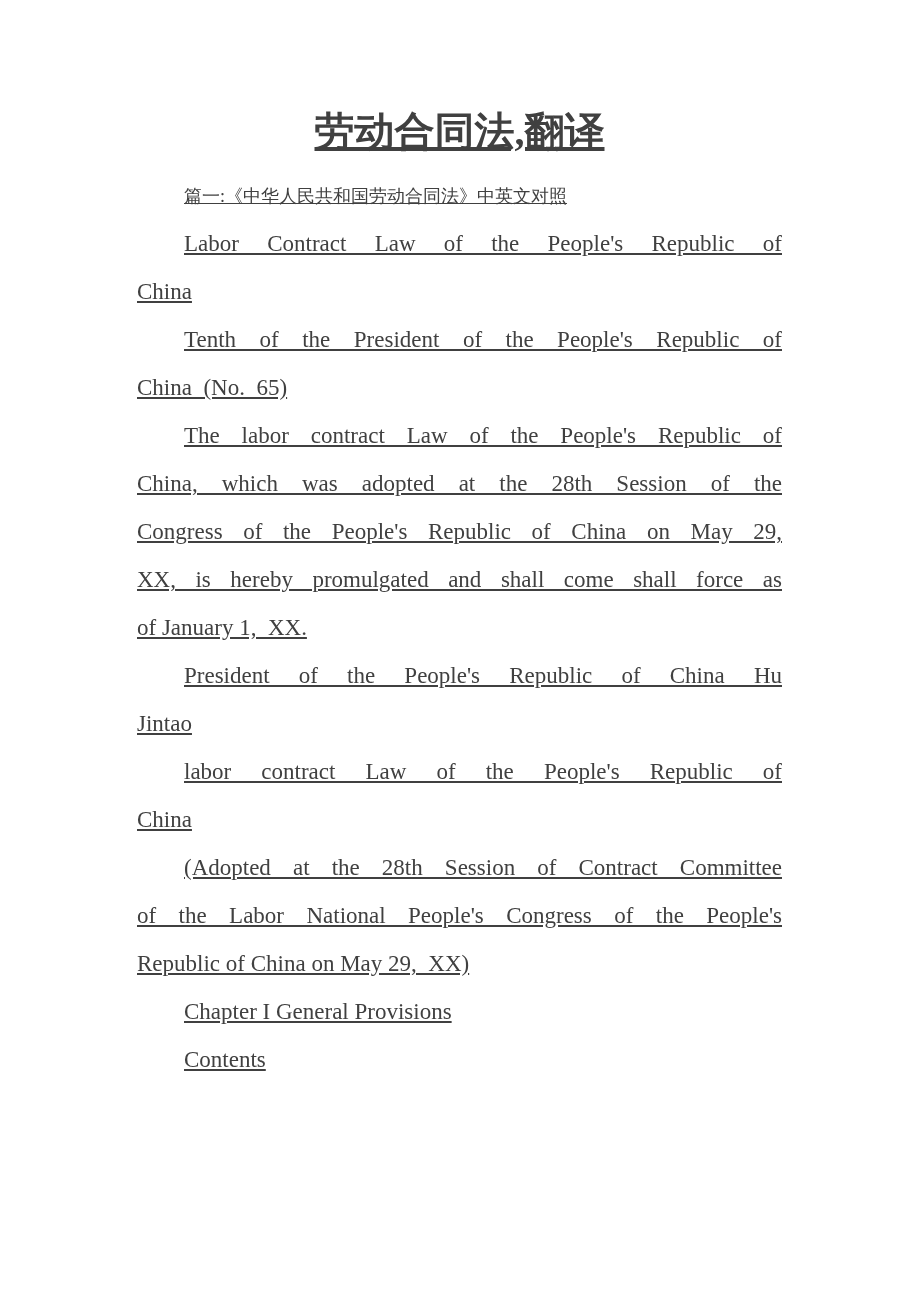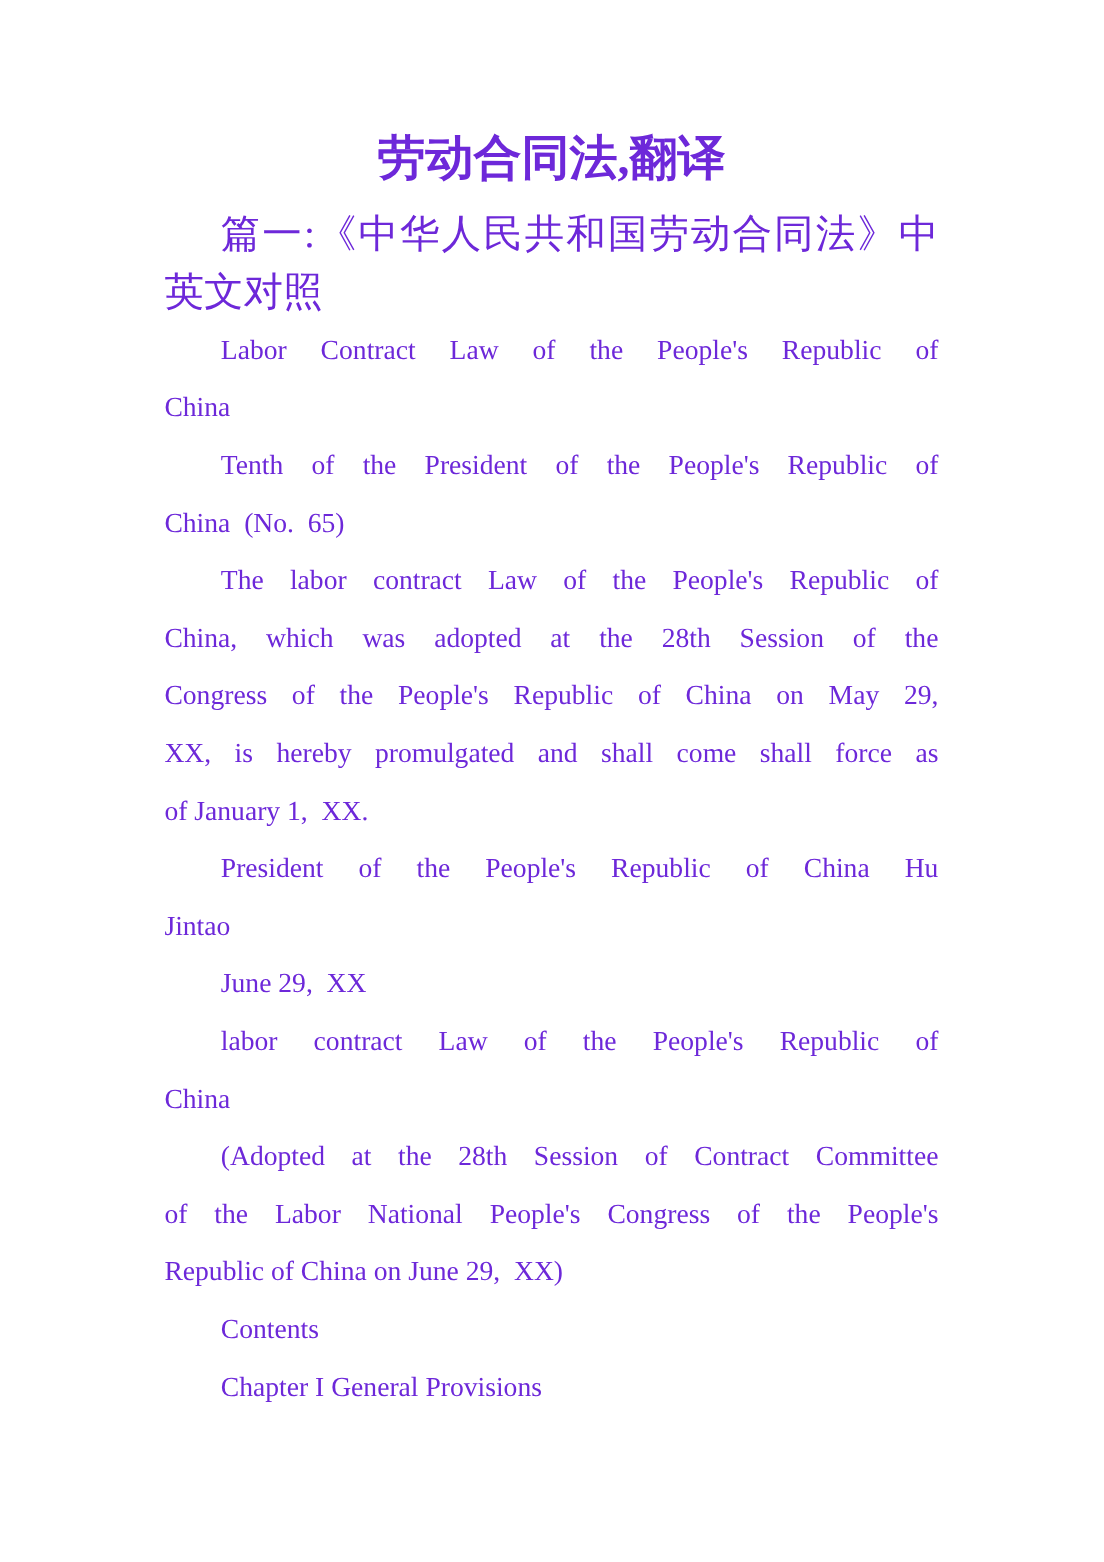--- a/index.html
+++ b/index.html
@@ -5,23 +5,24 @@
   html, body {
     margin: 0;
     padding: 0;
     background: #ffffff;
   }
   .page {
     position: relative;
     width: 920px;
     height: 1302px;
     background: #ffffff;
-    color: #6d28d9;
+    color: #404040;
     font-family: "Liberation Serif", "DejaVu Serif", serif;
     overflow: hidden;
+    text-decoration: underline;
   }
   .doc {
     padding: 0 138px 0 137px; 
   }
   .doc-title {
     margin-top: 100px;
     height: 64px;
     line-height: 64px;
     font-size: 40px;
     font-weight: bold;
@@ -31,21 +32,21 @@
   .doc-body {
     margin-top: 8px;
     font-size: 23px;
     line-height: 48px;
   }
   .para {
     margin: 0;
     padding: 0;
   }
   .para.zh {
-    font-size: 33px;
+    font-size: 18px;
   }
   .line {
     white-space: pre-wrap;        
     text-align: justify;
     text-align-last: justify;     
     text-justify: inter-word;
   }
   .line.para-first {
     text-indent: 47px;            
   }
@@ -76,32 +77,29 @@
           <div class="line">China, which was adopted at the 28th Session of the</div>
           <div class="line">Congress of the People's Republic of China on May 29,</div>
           <div class="line">XX, is hereby promulgated and shall come shall force as</div>
           <div class="line para-last">of January 1,  XX.</div>
         </div>
         <div class="para en">
           <div class="line para-first">President of the People's Republic of China Hu</div>
           <div class="line para-last">Jintao</div>
         </div>
         <div class="para en">
-          <div class="line para-first para-last">June 29,  XX</div>
-        </div>
-        <div class="para en">
           <div class="line para-first">labor contract Law of the People's Republic of</div>
           <div class="line para-last">China</div>
         </div>
         <div class="para en">
           <div class="line para-first">(Adopted at the 28th Session of Contract Committee</div>
           <div class="line">of the Labor National People's Congress of the People's</div>
-          <div class="line para-last">Republic of China on June 29,  XX)</div>
+          <div class="line para-last">Republic of China on May 29,  XX)</div>
+        </div>
+        <div class="para en">
+          <div class="line para-first para-last">Chapter I General Provisions</div>
         </div>
         <div class="para en">
           <div class="line para-first para-last">Contents</div>
-        </div>
-        <div class="para en">
-          <div class="line para-first para-last">Chapter I General Provisions</div>
         </div>
       </div>
   </div>
 </div>
 
 </body></html>

